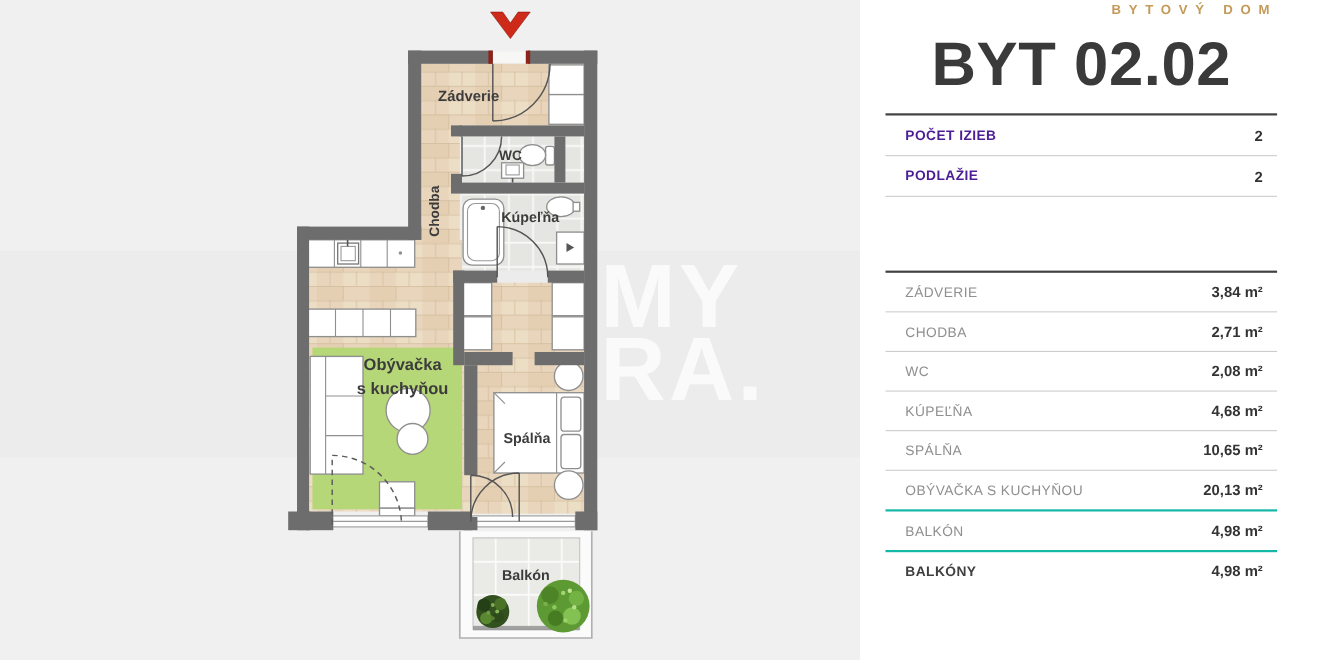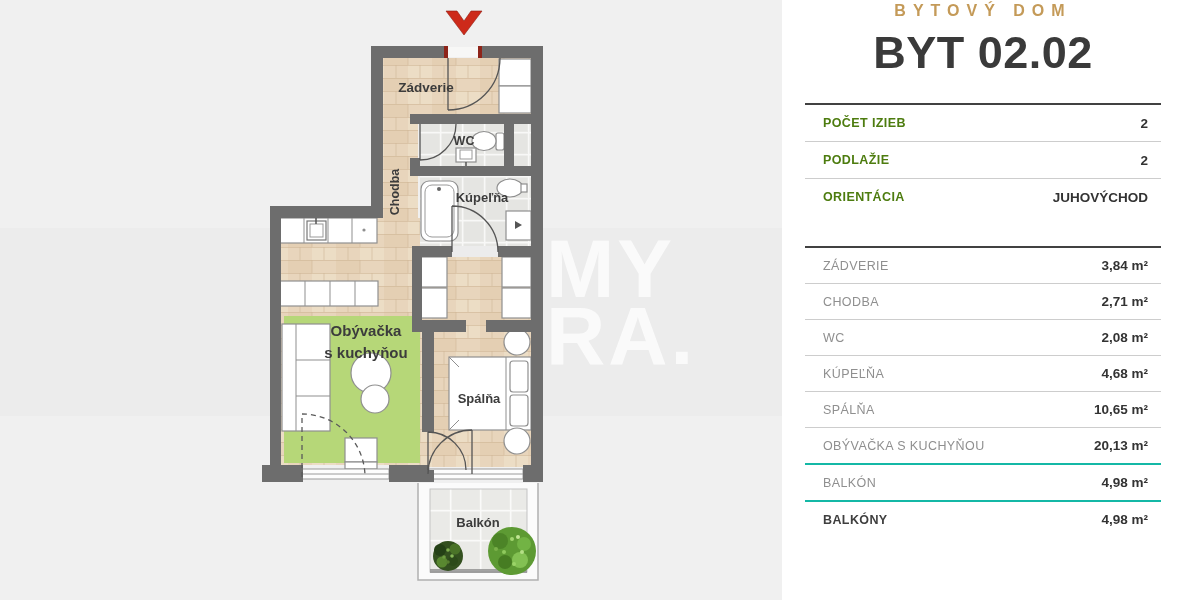--- a/index.html
+++ b/index.html
@@ -7,33 +7,33 @@
     --entrance-red:#cd2a1a; --wood-floor:#e7d4bb; --tile-floor:#e9e9e6;
     --text-dark:#3a3a3a; --label-gray:#8f8f8f;
   }
   html,body{margin:0;padding:0;background:#fff;}
   body{font-family:"Liberation Sans",sans-serif;}
   .stage{position:relative;width:1200px;height:600px;background:#ffffff;overflow:hidden;}
   .plan-svg{position:absolute;left:0;top:0;}
 
   
   .panel{position:absolute;left:805px;top:0;width:356px;height:600px;}
-  .brand{position:absolute;top:2px;left:0;right:0;text-align:center;
-         font-size:16px;font-weight:700;letter-spacing:7px;color:var(--accent-gold);}
+  .brand{position:absolute;top:2px;left:0;right:0;text-align:right;
+         font-size:12px;font-weight:700;letter-spacing:7px;color:var(--accent-gold);}
   .page-title{position:absolute;top:30px;left:0;right:0;text-align:center;
-         font-size:45px;line-height:1;font-weight:800;letter-spacing:.5px;color:var(--text-dark);}
+         font-size:56px;line-height:1;font-weight:800;letter-spacing:.5px;color:var(--text-dark);}
   .info-table{position:absolute;top:103px;left:0;right:0;border-top:2px solid #414141;}
   .area-table{position:absolute;top:246px;left:0;right:0;border-top:2px solid #414141;}
   .row{display:flex;justify-content:space-between;align-items:center;
        padding:0 13px 0 18px;}
   .info-table .row{height:36px;}
   .area-table .row{height:35px;}
   .sep-thin{border-bottom:1px solid #cdcdcd;}
   .sep-thick{border-bottom:2px solid #14b8a6;}
-  .row-label{font-size:12.5px;font-weight:700;letter-spacing:.4px;color:#4d7c0f;white-space:nowrap;}
+  .row-label{font-size:12.5px;font-weight:700;letter-spacing:.4px;color:#4c1d95;white-space:nowrap;}
   .area-table .row-label{font-weight:400;color:var(--label-gray);}
   .area-table .row.emph .row-label{font-weight:700;color:#3f3f3f;}
   .row-value{font-size:13.5px;font-weight:700;color:#333;white-space:nowrap;}
 
   
   .wall{fill:var(--wall-gray);}
   .jamb{fill:#8e2419;}
   .furn{fill:#ffffff;stroke:#8f8f8f;stroke-width:1.2;}
   .furn-line{stroke:#8f8f8f;stroke-width:1;fill:none;}
   .arc{fill:none;stroke:#555;stroke-width:1.3;}
@@ -250,24 +250,20 @@
 
     <div class="info-table">
       <div class="row sep-thin">
         <span class="row-label">POČET IZIEB</span>
         <span class="row-value">2</span>
       </div>
       <div class="row sep-thin">
         <span class="row-label">PODLAŽIE</span>
         <span class="row-value">2</span>
       </div>
-      <div class="row">
-        <span class="row-label">ORIENTÁCIA</span>
-        <span class="row-value">JUHOVÝCHOD</span>
-      </div>
     </div>
 
     <div class="area-table">
       <div class="row sep-thin">
         <span class="row-label">ZÁDVERIE</span>
         <span class="row-value">3,84 m²</span>
       </div>
       <div class="row sep-thin">
         <span class="row-label">CHODBA</span>
         <span class="row-value">2,71 m²</span>

